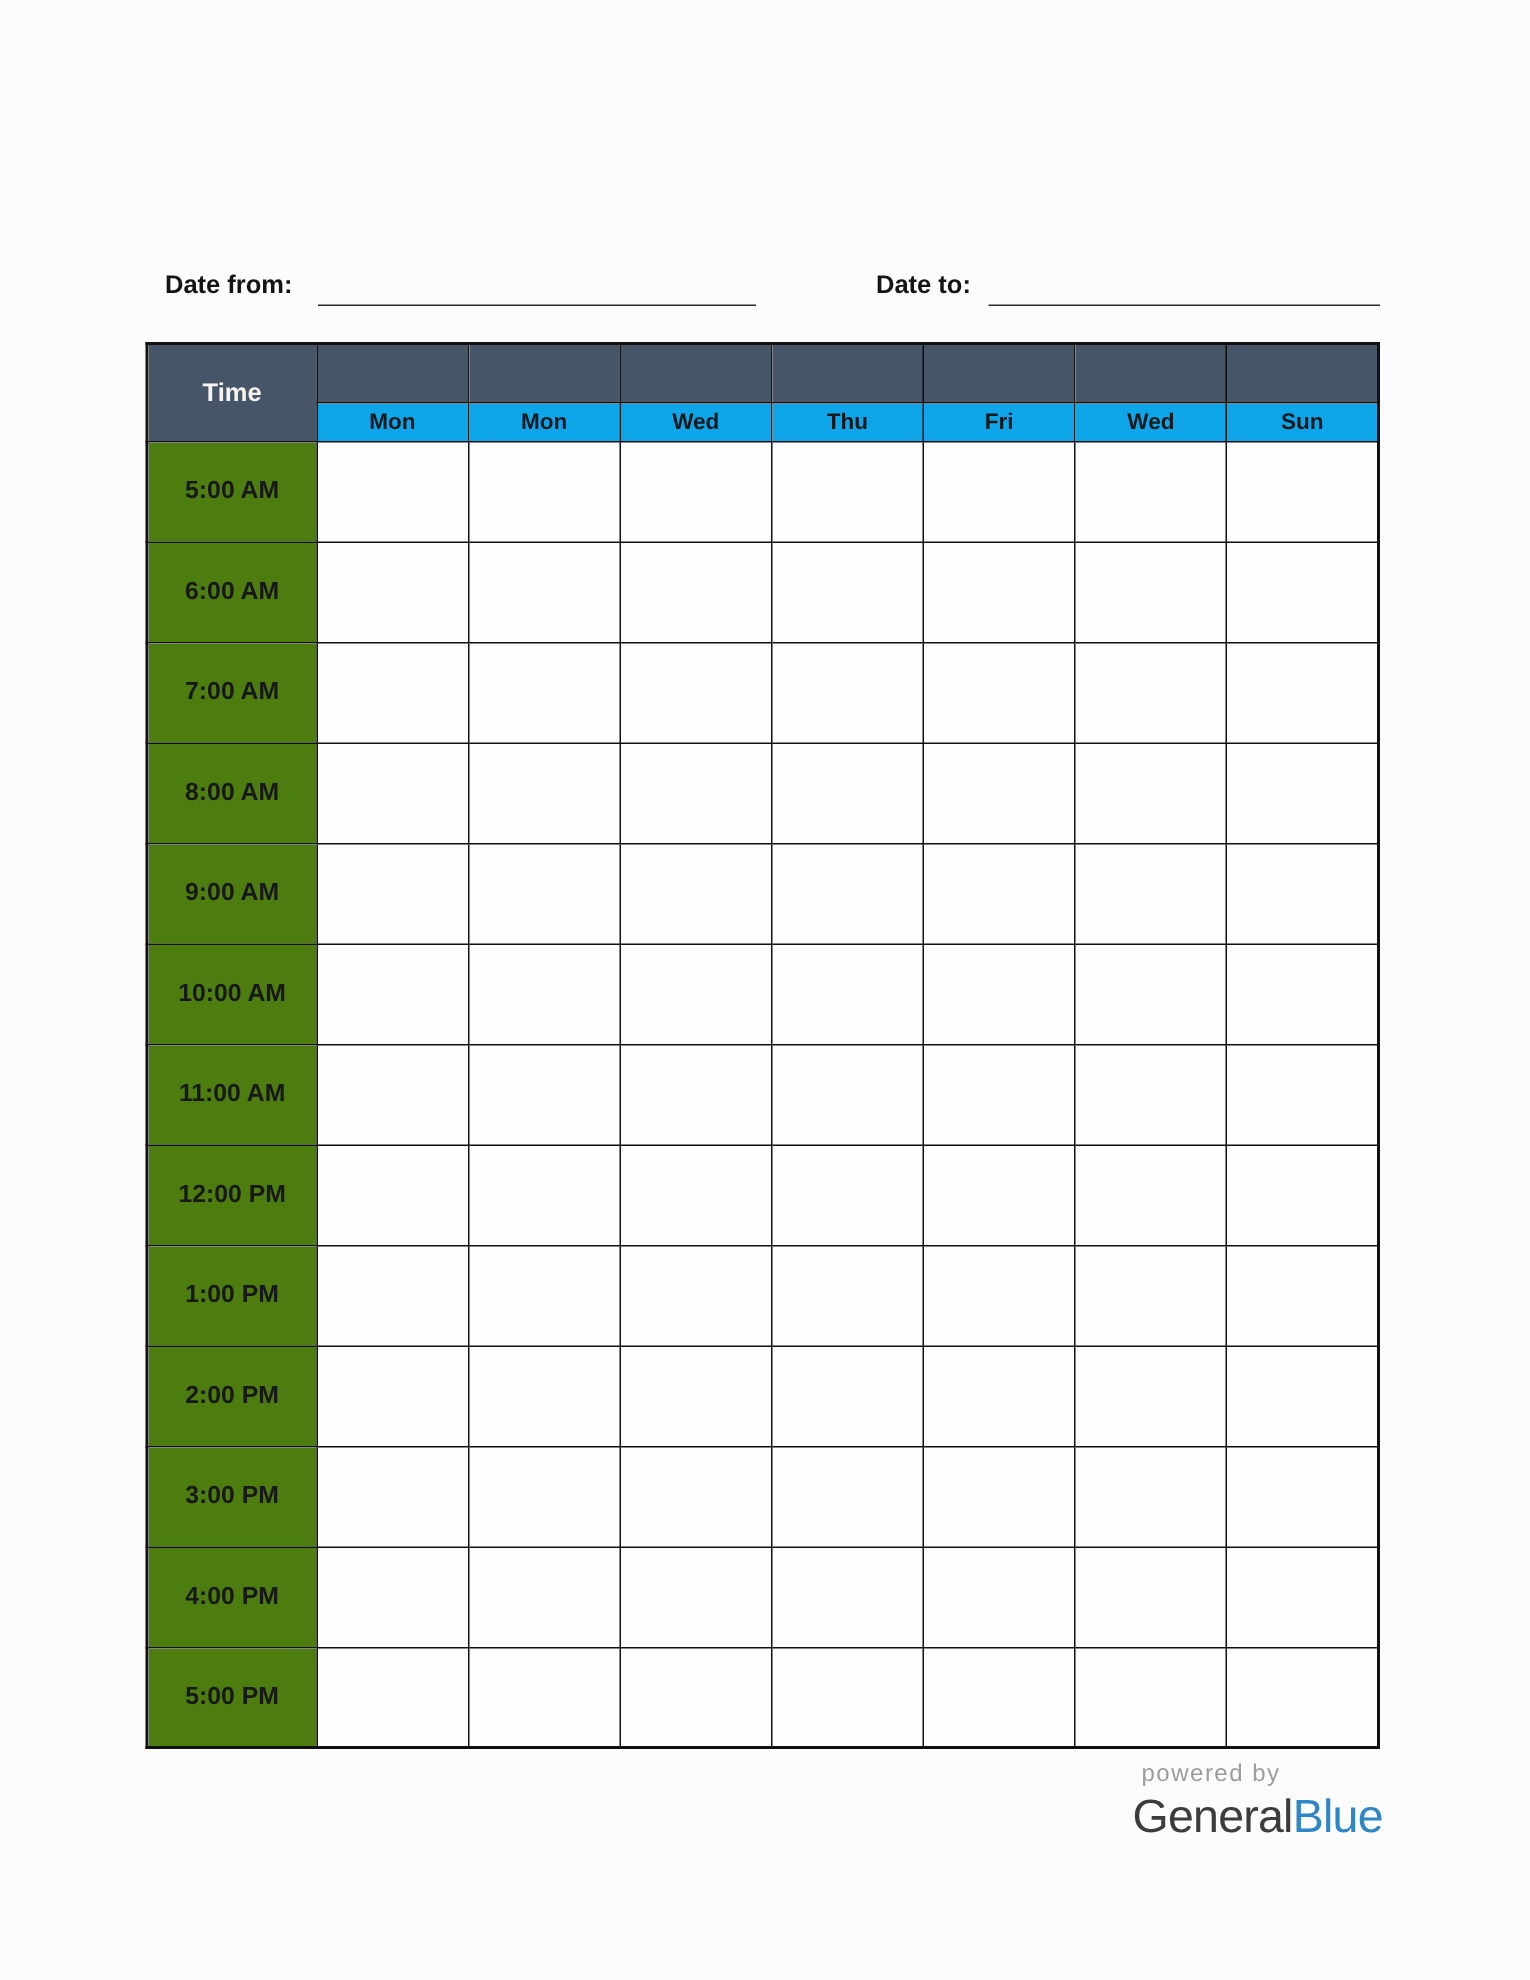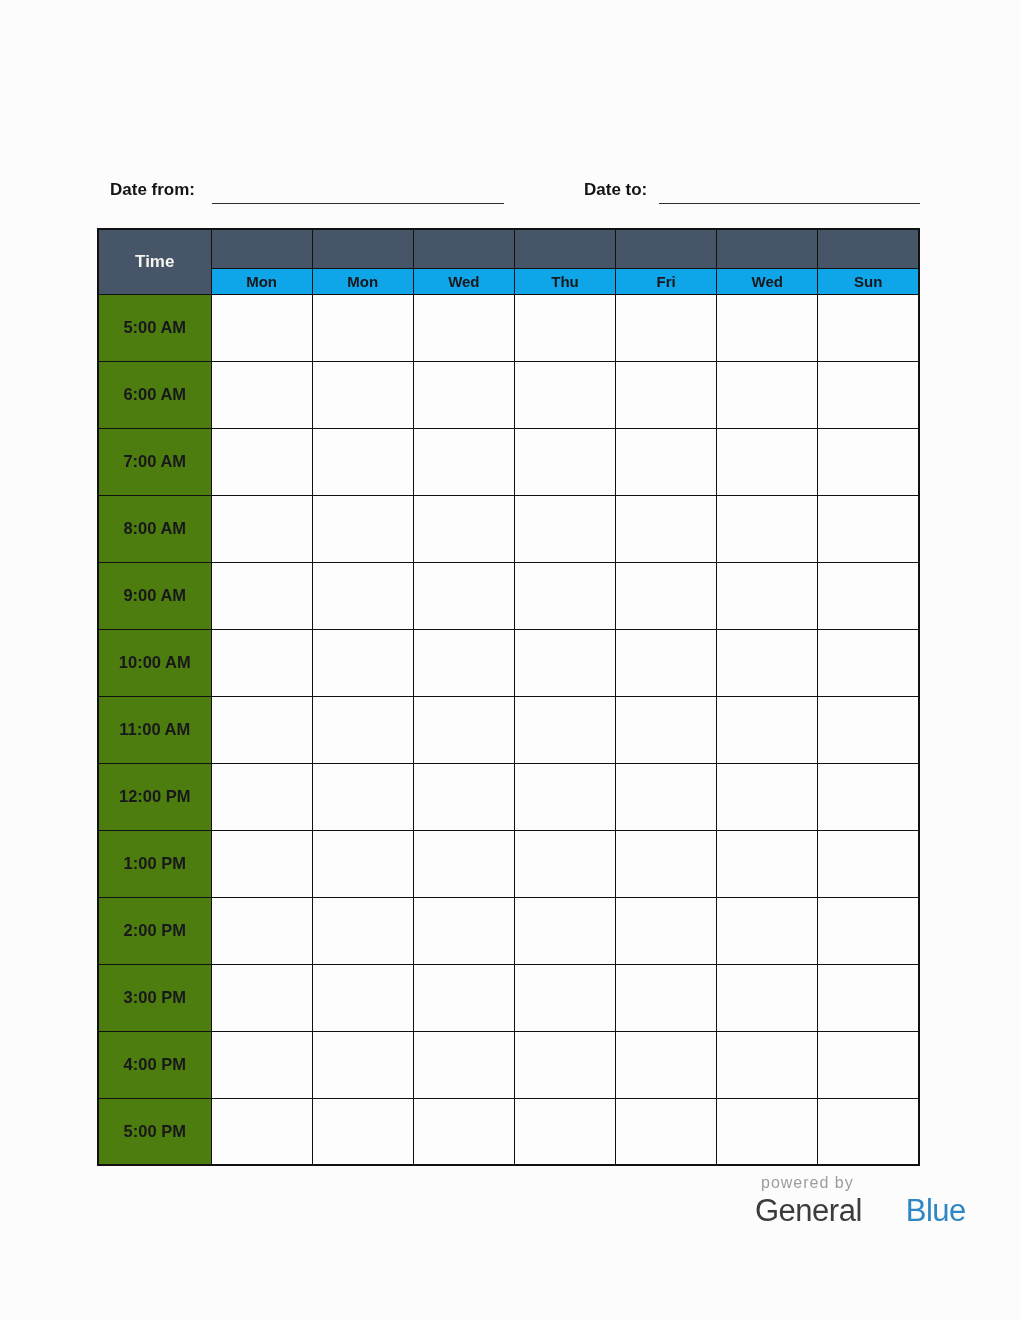--- a/index.html
+++ b/index.html
@@ -107,21 +107,21 @@
     color: #9c9c9c;
     letter-spacing: 1px;
     margin-left: 6px;
   }
   .brand {
     font-size: 31px;
     letter-spacing: -0.5px;
     margin-top: 1px;
   }
   .brand-general { color: #3c3c3c; text-align: right; }
-  .brand-blue { color: #2e86c5; padding-left: 44px; }
+  .brand-blue { color: #2e86c5; }
 </style>
 </head>
 <body>
 
 <div class="page">
 
 
   <div class="date-row">
     <span class="date-label label-from">Date from:</span>
     <span class="date-line line-from"></span>

